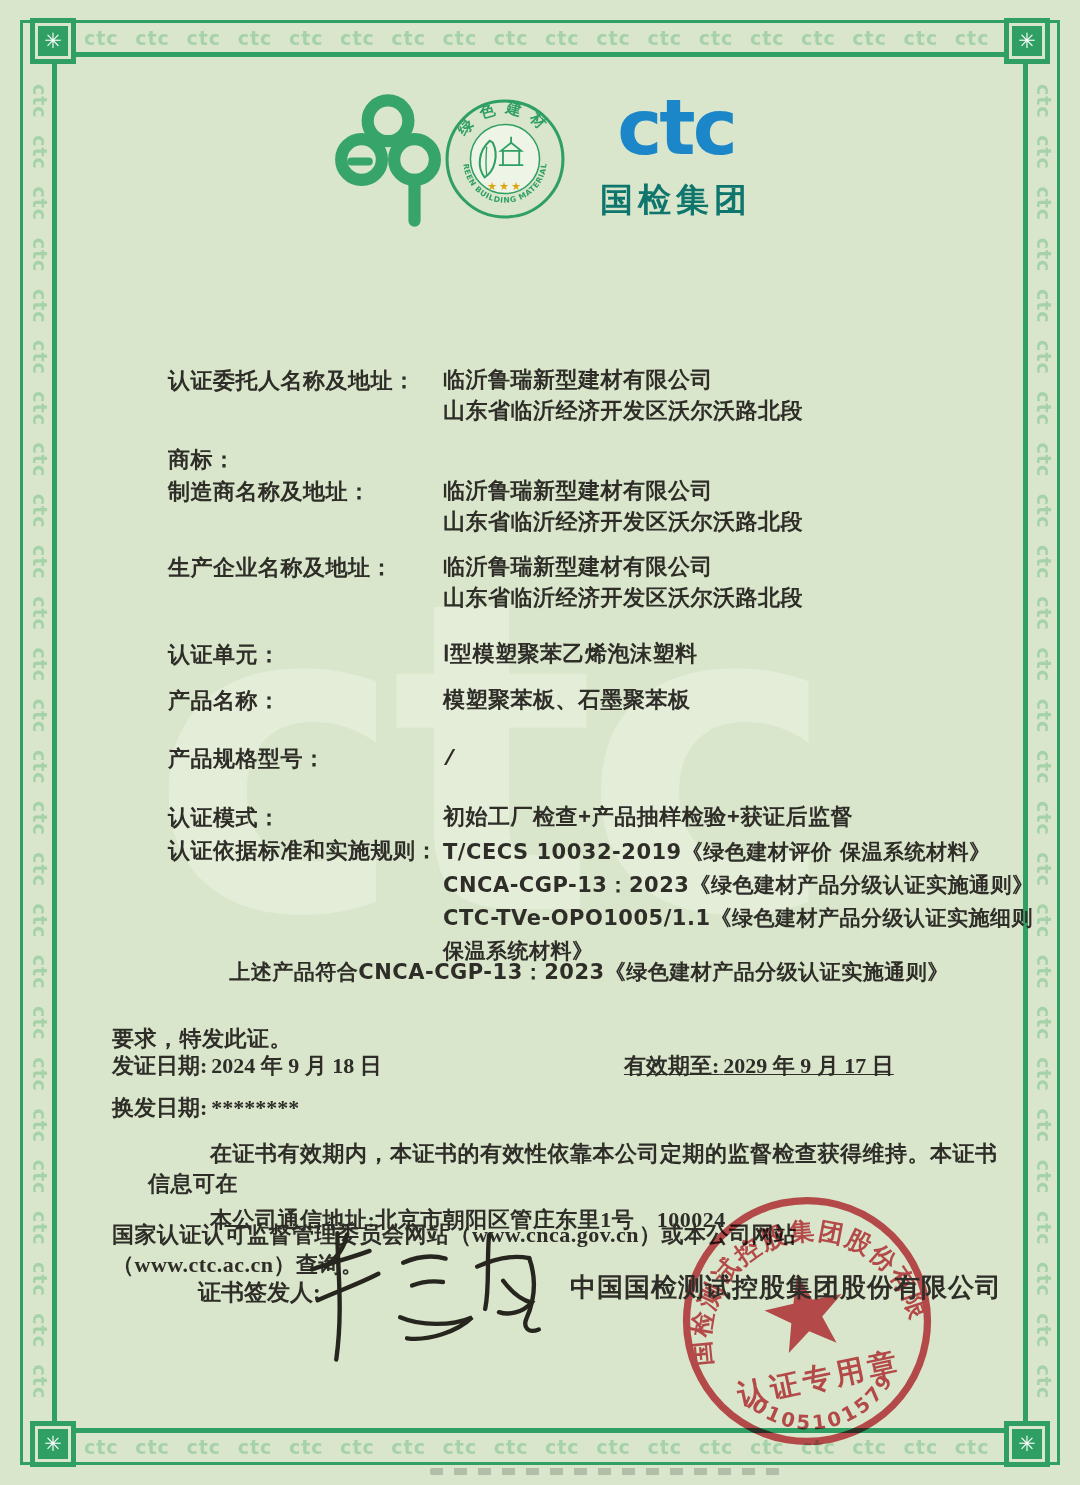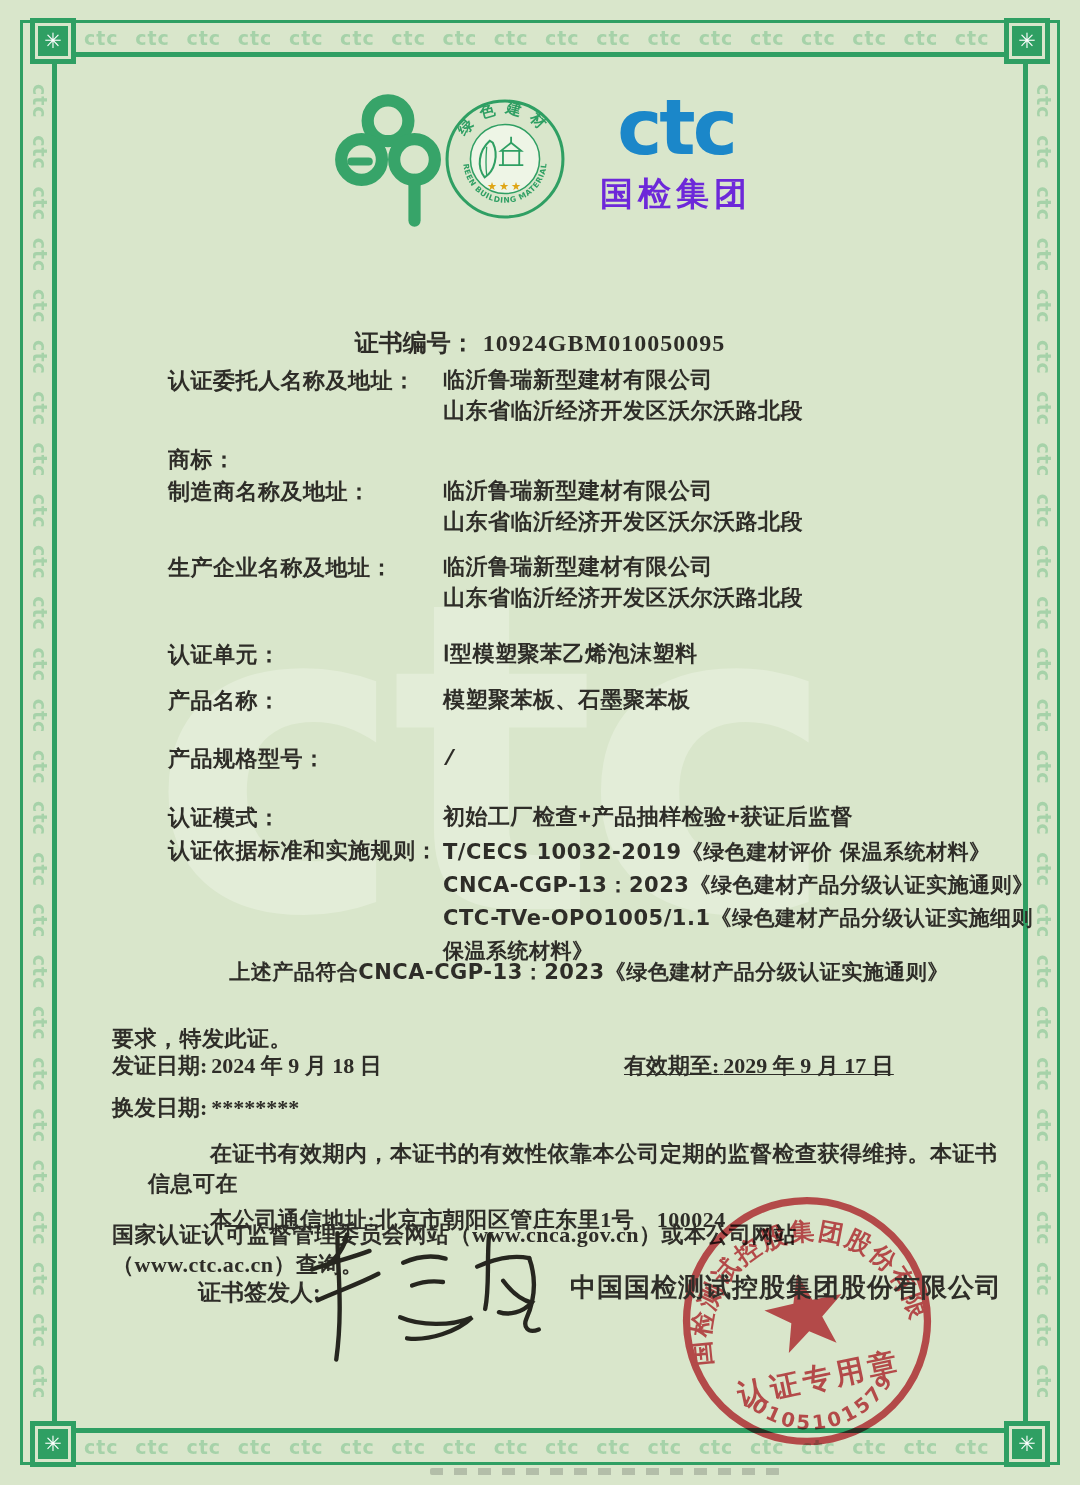--- a/index.html
+++ b/index.html
@@ -19,21 +19,21 @@
        display:flex;align-items:center;justify-content:center;font:700 21px "DejaVu Sans",sans-serif;}
   .c-tl{top:18px;left:30px}.c-tr{top:18px;right:30px}.c-bl{bottom:18px;left:30px}.c-br{bottom:18px;right:30px}
   
   .watermark{position:absolute;left:150px;top:545px;font:900 430px "DejaVu Sans",sans-serif;
        color:#e3edd8;letter-spacing:-14px;z-index:1;line-height:1;user-select:none;}
   
   .logo-gp{position:absolute;left:330px;top:90px;z-index:3;}
   .logo-gbm{position:absolute;left:444px;top:98px;z-index:3;}
   .logo-ctc{position:absolute;left:586px;top:92px;z-index:3;width:180px;text-align:center;}
   .ctc-word{font:900 76px "DejaVu Sans",sans-serif;color:#1b87c9;letter-spacing:-3px;line-height:.95;}
-  .ctc-sub{font:700 33px "Liberation Serif",serif;color:#6d28d9;letter-spacing:5px;margin-top:8px;}
+  .ctc-sub{font:700 33px "Liberation Serif",serif;color:#0f766e;letter-spacing:5px;margin-top:14px;}
   
   .title{position:absolute;left:0;right:0;top:242px;text-align:center;font-weight:700;font-size:54px;
        color:#2fa065;letter-spacing:7px;z-index:3;}
   .certno{position:absolute;left:0;right:0;top:327px;text-align:center;font-weight:700;font-size:24px;z-index:3;}
   .certno .num{margin-left:8px;letter-spacing:1px;}
   
   .fieldrow{position:absolute;left:0;right:0;z-index:3;font-size:22px;font-weight:700;letter-spacing:.5px;}
   .flabel{position:absolute;left:168px;white-space:nowrap;}
   .fvals{position:absolute;left:443px;white-space:nowrap;}
   .fvals div{height:31px;line-height:31px;font-family:Liberation Mono, monospace;}
@@ -128,23 +128,20 @@
     </g>
     <text class="gbm-stars" x="60" y="90" text-anchor="middle">★★★</text>
     <text class="gbm-bot"><textPath href="#gbot" startOffset="50%" text-anchor="middle">GREEN BUILDING MATERIALS</textPath></text>
   </svg>
 
   <div class="logo-ctc">
     <div class="ctc-word">ctc</div>
     <div class="ctc-sub">国检集团</div>
   </div>
 
-  <div class="certno">
-    <span>证书编号：</span><span class="num">10924GBM010050095</span>
-  </div>
 
   <div class="fieldrow" style="top:366px">
     <span class="flabel">认证委托人名称及地址：</span>
     <div class="fvals">
         <div>临沂鲁瑞新型建材有限公司</div>
         <div>山东省临沂经济开发区沃尔沃路北段</div>
       </div>
   </div>
   <div class="fieldrow" style="top:445px">
     <span class="flabel">商标：</span>

